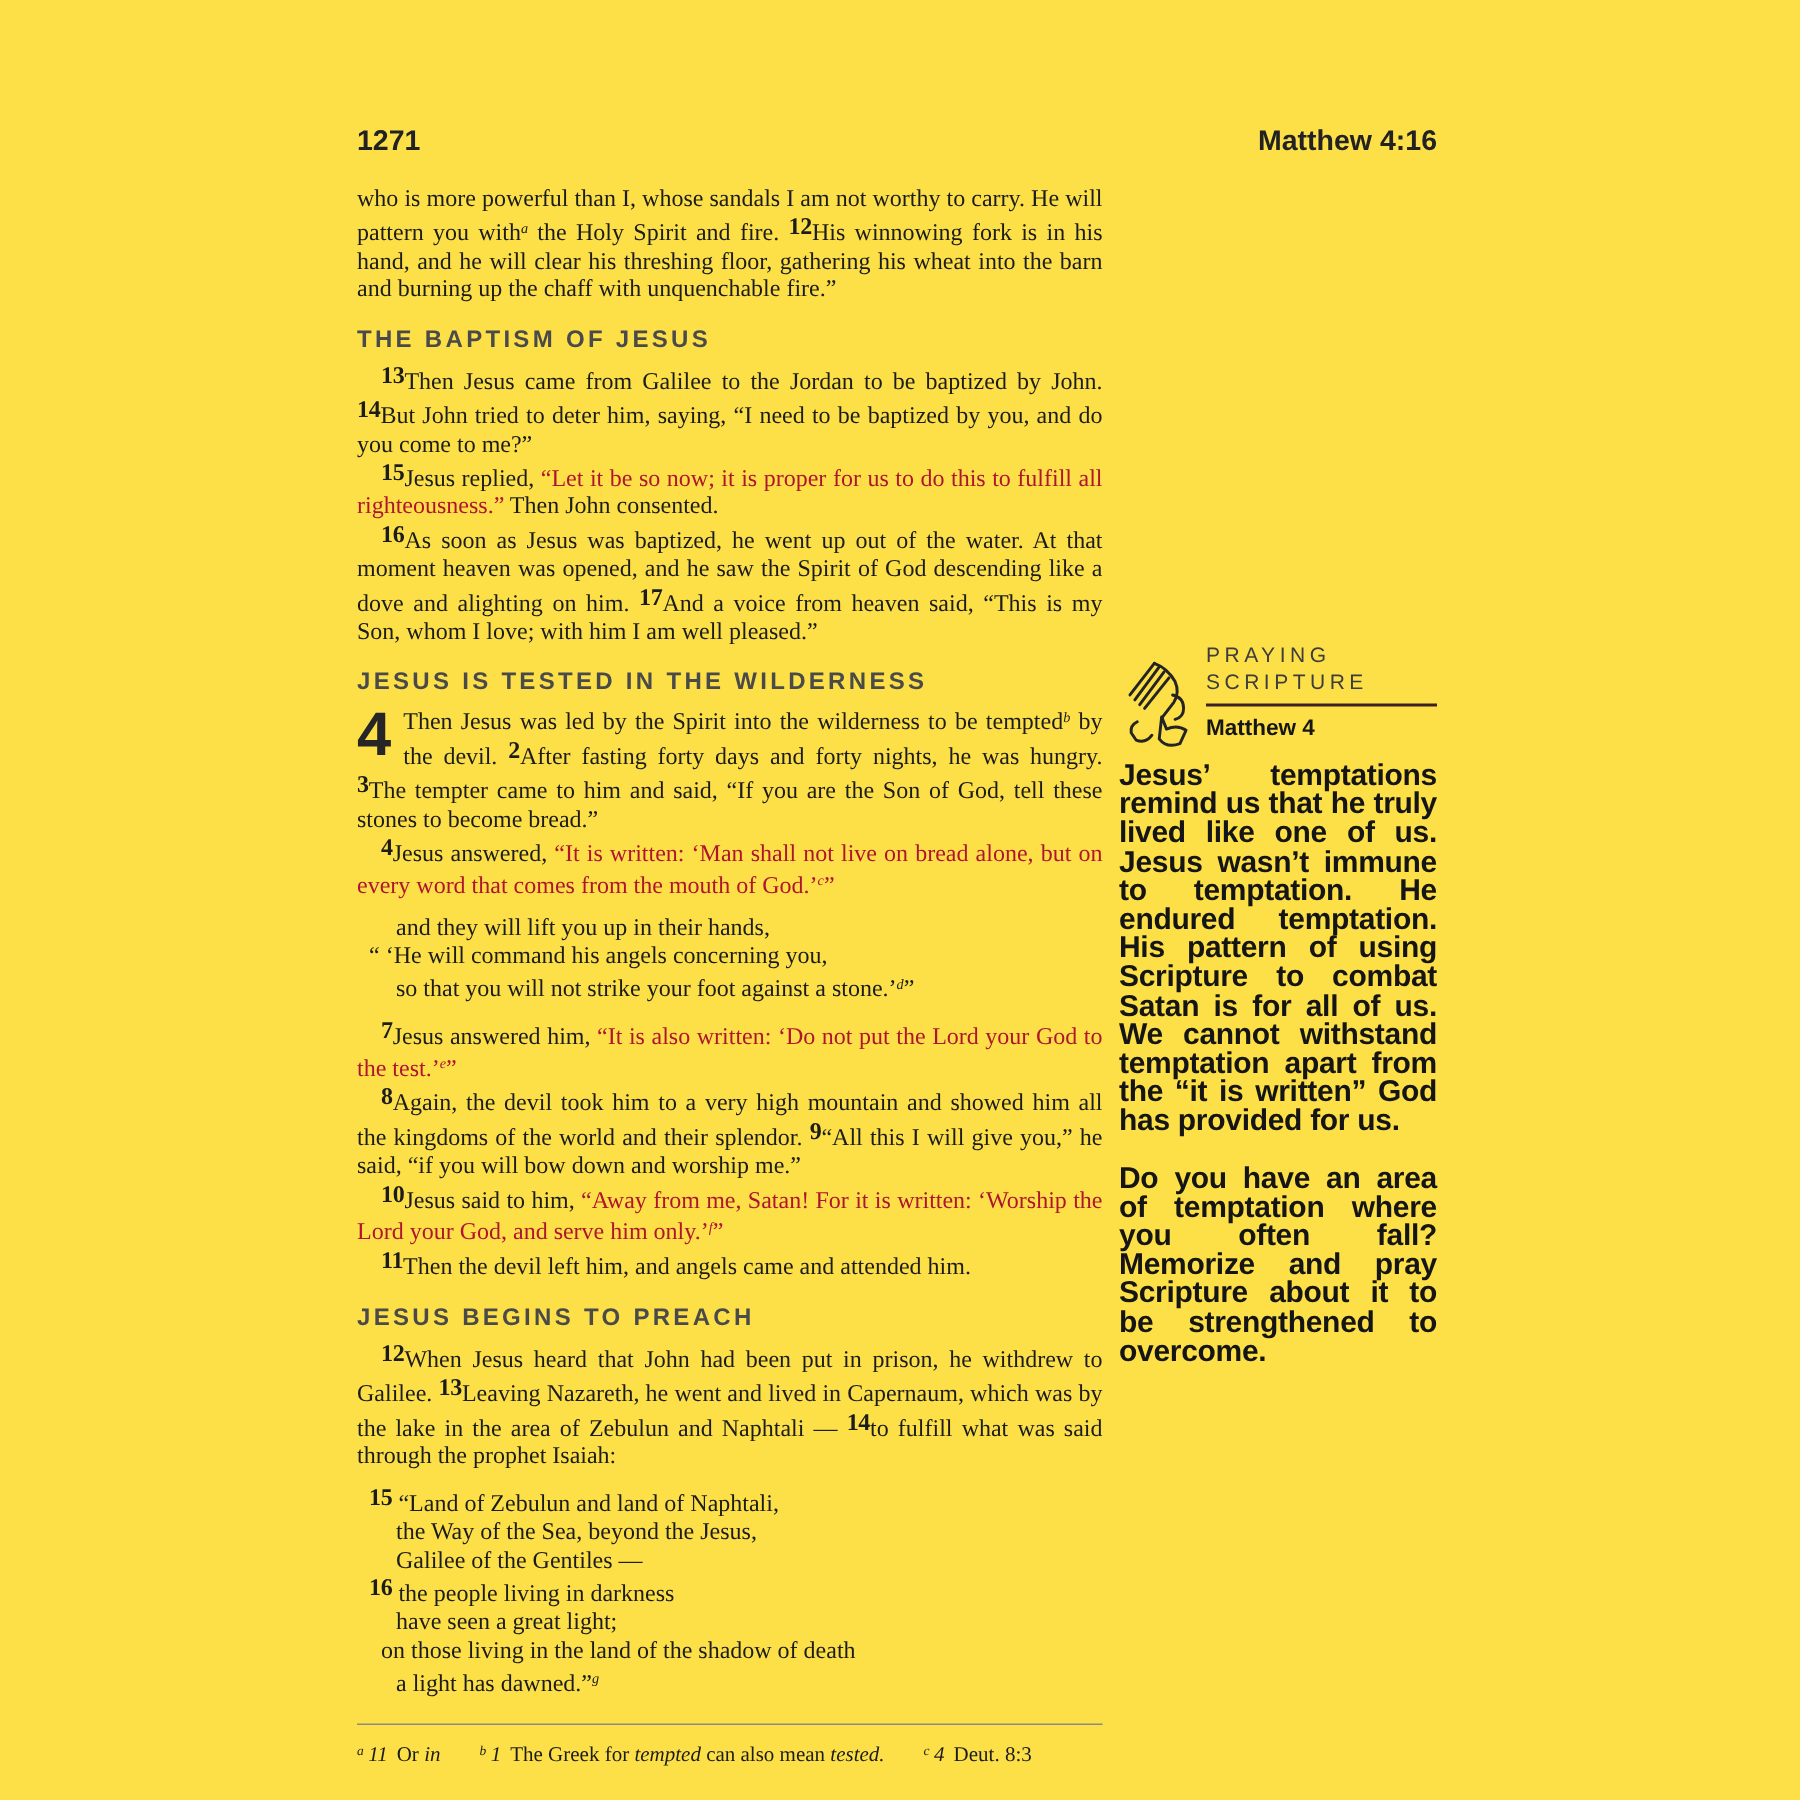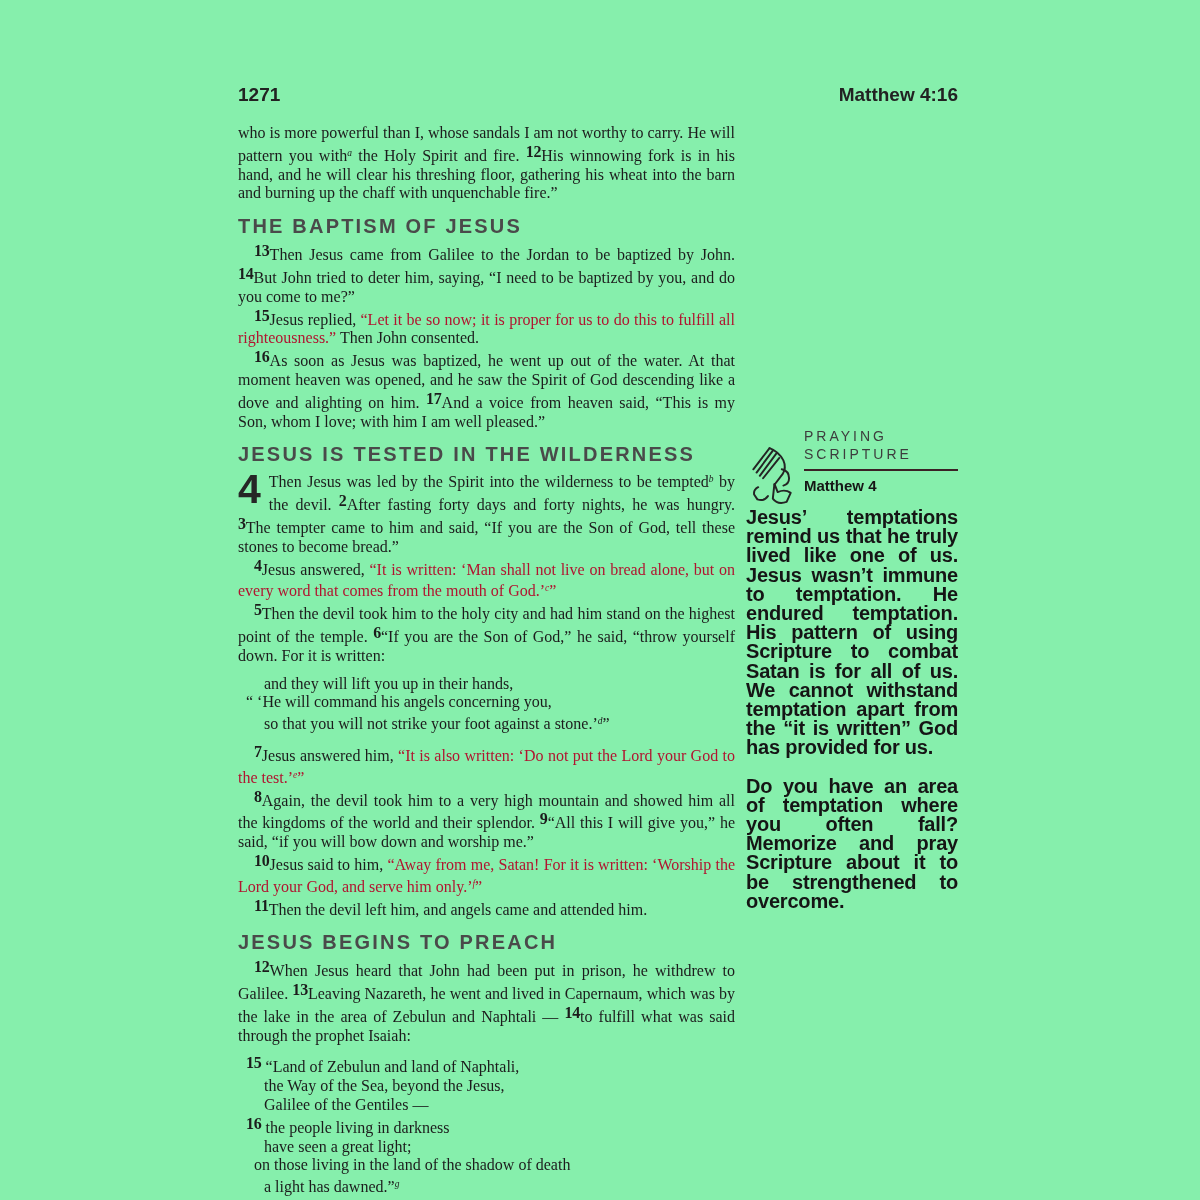--- a/index.html
+++ b/index.html
@@ -1,34 +1,34 @@
 <!DOCTYPE html>
 <html style="--red: #b01530;"><head>
 <meta charset="utf-8">
 <style>
   html,body{margin:0;padding:0;background:#ffffff;}
-  .page{position:relative;width:1200px;height:1200px;background:#86efac;overflow:hidden;
+  .page{position:relative;width:1200px;height:1200px;background:#fde047;overflow:hidden;
         font-family:"Liberation Serif",serif;color:#1c1c1c;}
   .content{position:absolute;left:238px;top:84px;width:720px;}
 
   
   .runhead{display:flex;justify-content:space-between;align-items:baseline;
            font-family:"Liberation Sans",sans-serif;font-weight:bold;font-size:19px;
            color:#222;margin-bottom:18px;}
 
   .cols{display:flex;}
   .bible-col{width:497px;flex:0 0 497px;}
   .side-col{width:212px;flex:0 0 212px;margin-left:11px;padding-top:303px;}
 
   
   .bible-col{font-size:16px;line-height:18.8px;text-align:justify;}
   p.vp{margin:0;}
   p.vp.ind{text-indent:16px;}
   .section-heading{font-family:"Liberation Sans",sans-serif;font-weight:bold;
-                   font-size:20px;letter-spacing:2.2px;color:#4a4a4a;
+                   font-size:16px;letter-spacing:2.2px;color:#4a4a4a;
                    margin:14px 0 6px 0;text-align:left;line-height:19px;}
   .v{font-weight:bold;font-size:16px;vertical-align:4px;letter-spacing:-0.2px;}
   .fn{font-size:9.5px;vertical-align:5px;font-style:italic;}
   .r{color:var(--red,#b01530);}
   .rfn{font-size:9.5px;vertical-align:5px;font-style:italic;color:var(--red,#b01530);}
   .i{font-style:italic;}
   .dropcap{float:left;font-family:"Liberation Sans",sans-serif;font-weight:bold;
            font-size:41px;line-height:34px;margin:2px 8px 0 0;color:#262626;}
 
   
@@ -41,21 +41,21 @@
   
   .fn-divider{border:none;border-top:1px solid #8a8a8a;margin:16px 0 8px 0;}
   .footnotes{font-size:14px;line-height:19px;text-align:left;}
   .fl{font-size:9px;vertical-align:4px;font-style:italic;margin-right:3px;}
   .fv{font-style:italic;margin-right:6px;}
   .gap{display:inline-block;width:26px;}
   .fnline{margin:0;}
 
   
   .side-col{font-family:"Liberation Sans",sans-serif;color:#151515;}
-  .side-head{display:flex;align-items:flex-end;}
+  .side-head{display:flex;align-items:center;}
   .hands{flex:0 0 52px;margin-right:6px;margin-top:2px;}
   .side-head-text{flex:1;}
   .eyebrow{font-size:14px;letter-spacing:3px;color:#3d3d3d;line-height:18px;font-weight:normal;}
   .side-rule{border:none;border-top:2px solid #3b2126;margin:6px 0 6px 0;}
   .side-title{font-size:15px;font-weight:bold;color:#161616;margin:0 0 14px 0;}
   .side-body p{margin:0 0 19px 0;font-size:20px;line-height:19.2px;font-weight:bold;
                text-align:justify;letter-spacing:-0.2px;}
 </style>
 </head>
 <body>
@@ -73,21 +73,20 @@
       <div class="bible-col">
         <div id="blocks">
             <p class="vp"><span>who is more powerful than I, whose sandals I am not worthy to carry. He will pattern you with</span><span class="fn">a</span><span> the Holy Spirit and fire. </span><span class="v">12</span><span>His winnowing fork is in his hand, and he will clear his threshing floor, gathering his wheat into the barn and burning up the chaff with unquenchable fire.”</span></p>
             <div class="section-heading">THE BAPTISM OF JESUS</div>
             <p class="vp ind"><span class="v">13</span><span>Then Jesus came from Galilee to the Jordan to be baptized by John. </span><span class="v">14</span><span>But John tried to deter him, saying, “I need to be baptized by you, and do you come to me?”</span></p>
             <p class="vp ind"><span class="v">15</span><span>Jesus replied, </span><span class="r">“Let it be so now; it is proper for us to do this to fulfill all righteousness.”</span><span> Then John consented.</span></p>
             <p class="vp ind"><span class="v">16</span><span>As soon as Jesus was baptized, he went up out of the water. At that moment heaven was opened, and he saw the Spirit of God descending like a dove and alighting on him. </span><span class="v">17</span><span>And a voice from heaven said, “This is my Son, whom I love; with him I am well pleased.”</span></p>
             <div class="section-heading">JESUS IS TESTED IN THE WILDERNESS</div>
             <p class="vp"><span class="dropcap">4</span><span>Then Jesus was led by the Spirit into the wilderness to be tempted</span><span class="fn">b</span><span> by the devil. </span><span class="v">2</span><span>After fasting forty days and forty nights, he was hungry. </span><span class="v">3</span><span>The tempter came to him and said, “If you are the Son of God, tell these stones to become bread.”</span></p>
             <p class="vp ind"><span class="v">4</span><span>Jesus answered, </span><span class="r">“It is written: ‘Man shall not live on bread alone, but on every word that comes from the mouth of God.’</span><span class="rfn">c</span><span class="r">”</span></p>
-            <p class="vp ind"><span class="v">5</span><span>Then the devil took him to the holy city and had him stand on the highest point of the temple. </span><span class="v">6</span><span>“If you are the Son of God,” he said, “throw yourself down. For it is written:</span></p>
             <div class="poetry">
               <div class="pline ind2"><span>and they will lift you up in their hands,</span></div>
               <div class="pline ind0"><span>“ ‘He will command his angels concerning you,</span></div>
               <div class="pline ind2"><span>so that you will not strike your foot against a stone.’</span><span class="fn">d</span><span>”</span></div>
             </div>
             <p class="vp ind"><span class="v">7</span><span>Jesus answered him, </span><span class="r">“It is also written: ‘Do not put the Lord your God to the test.’</span><span class="rfn">e</span><span class="r">”</span></p>
             <p class="vp ind"><span class="v">8</span><span>Again, the devil took him to a very high mountain and showed him all the kingdoms of the world and their splendor. </span><span class="v">9</span><span>“All this I will give you,” he said, “if you will bow down and worship me.”</span></p>
             <p class="vp ind"><span class="v">10</span><span>Jesus said to him, </span><span class="r">“Away from me, Satan! For it is written: ‘Worship the Lord your God, and serve him only.’</span><span class="rfn">f</span><span class="r">”</span></p>
             <p class="vp ind"><span class="v">11</span><span>Then the devil left him, and angels came and attended him.</span></p>
             <div class="section-heading">JESUS BEGINS TO PREACH</div>

